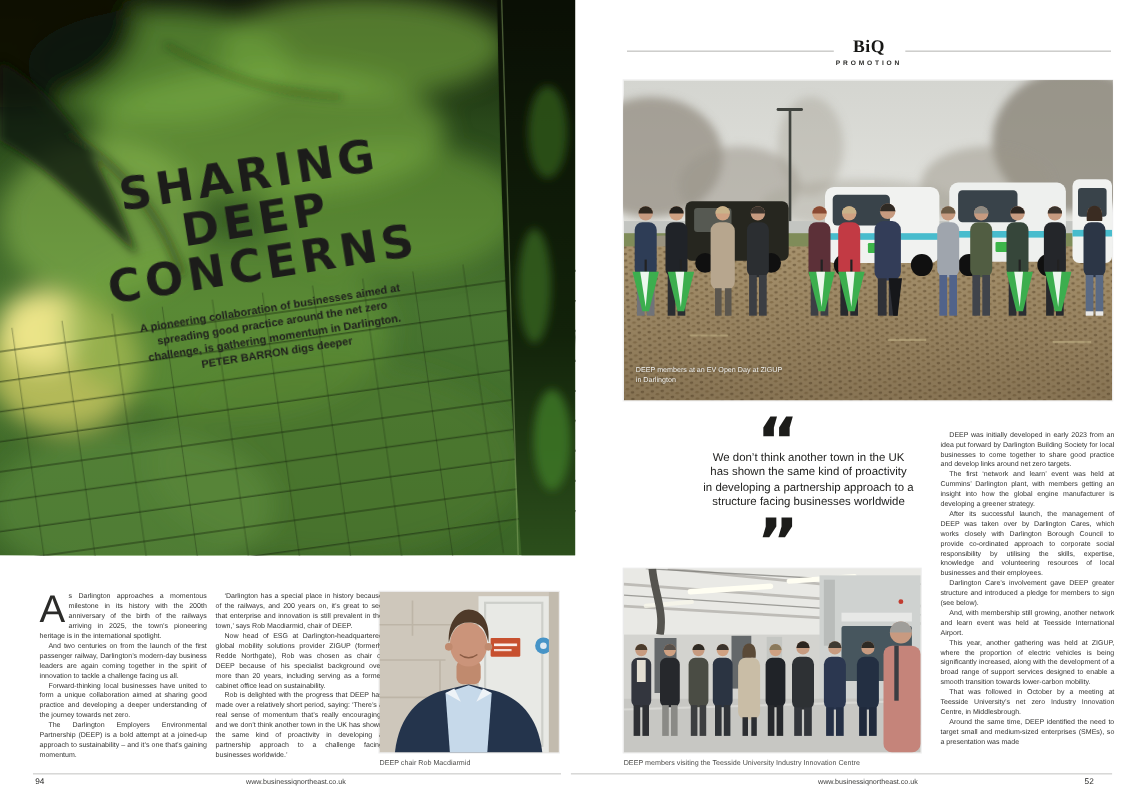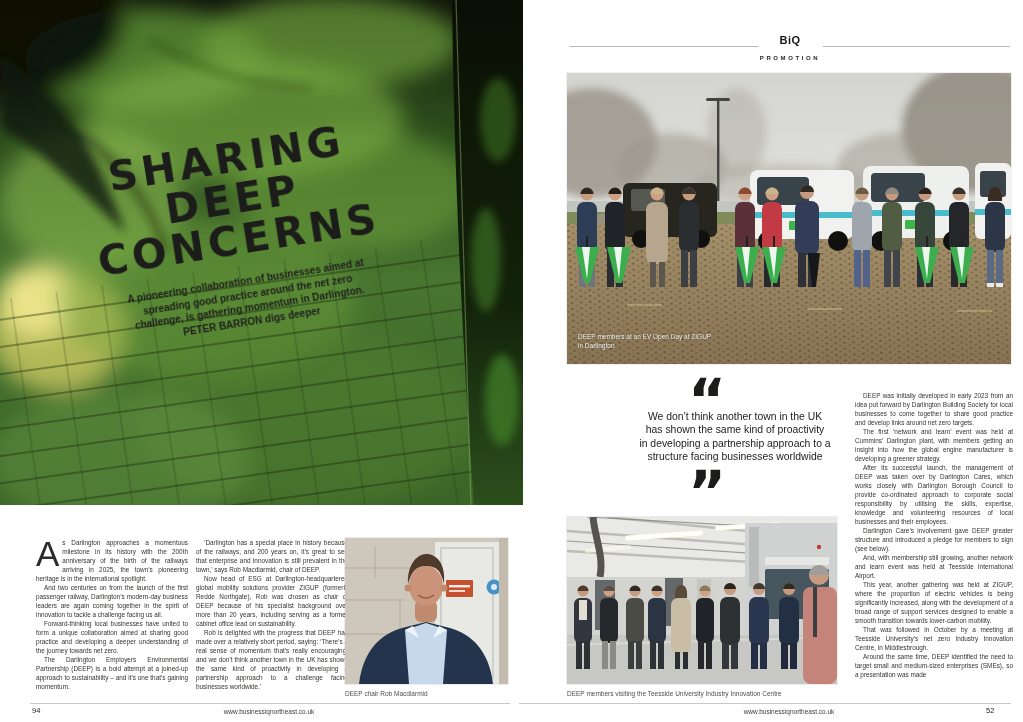--- a/index.html
+++ b/index.html
@@ -37,22 +37,22 @@
   .photo-overlay-caption{position:absolute;left:11px;bottom:14px;color:#f2f2ef;font-size:6.5px;line-height:9px;
                          text-shadow:0 0 2px rgba(0,0,0,.45);}
   .photo-overlay-caption span{display:block;}
   .lab-photo{left:567px;top:517px;width:270px;height:167px;box-shadow:0 0 0 1px rgba(0,0,0,.07);}
   .cap-lab{left:567px;top:690px;width:300px;}
 
   
   .brand-line{top:46px;height:1px;background:#b9b9b7;}
   .bl-left{left:570px;width:188px;}
   .bl-right{left:823px;width:187px;}
-  .brand{left:740px;top:34px;width:100px;text-align:center;font-family:Liberation Sans, sans-serif;
-         font-weight:800;font-size:11px;color:#171715;letter-spacing:.5px;}
+  .brand{left:740px;top:34px;width:100px;text-align:center;font-family:Liberation Serif, serif;
+         font-weight:800;font-size:16px;color:#171715;letter-spacing:.5px;}
   .brand-sub{left:740px;top:55px;width:100px;text-align:center;font-size:6px;font-weight:700;
              letter-spacing:2.6px;color:#2a2a28;}
 
   
   .q-mark{width:280px;text-align:center;font-family:"DejaVu Sans",sans-serif;font-weight:bold;
           font-size:58px;line-height:1;color:#1c1c1a;height:44px;overflow:hidden;}
   .q-open{left:567px;top:372px;}
   .q-close{left:567px;top:464px;}
   .q-lines{left:595px;top:410px;width:280px;text-align:center;}
   .q-lines span{display:block;font-size:10.4px;line-height:13.4px;font-weight:500;color:#222220;}

